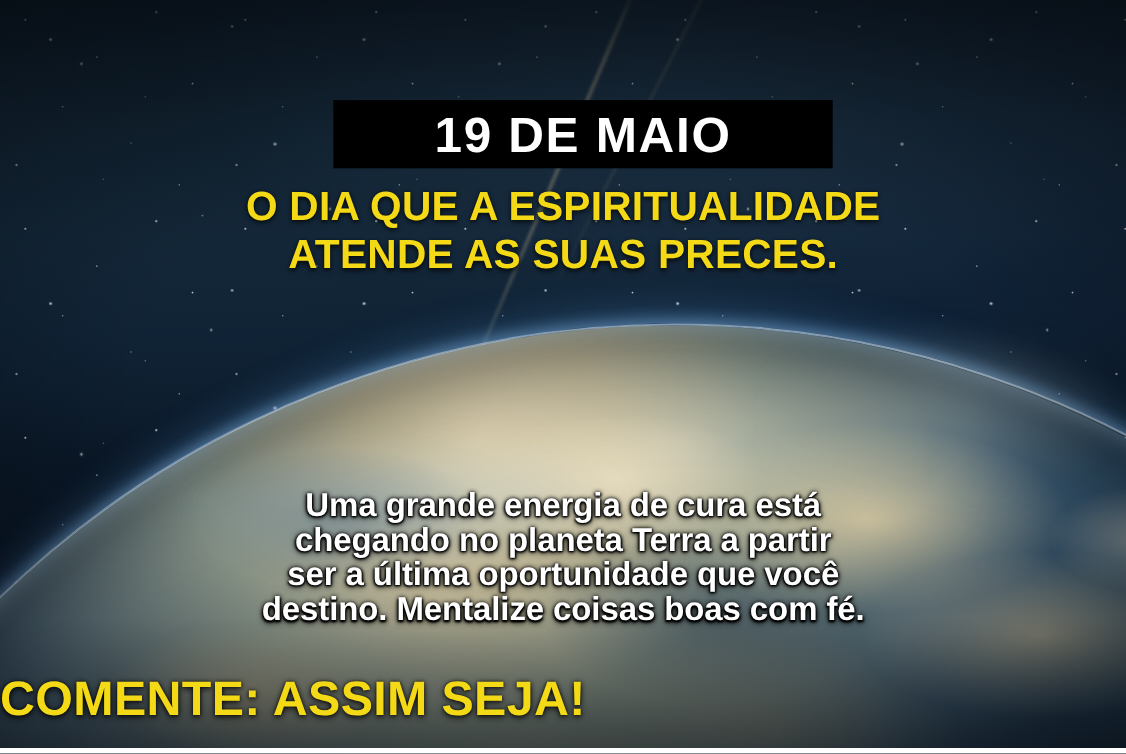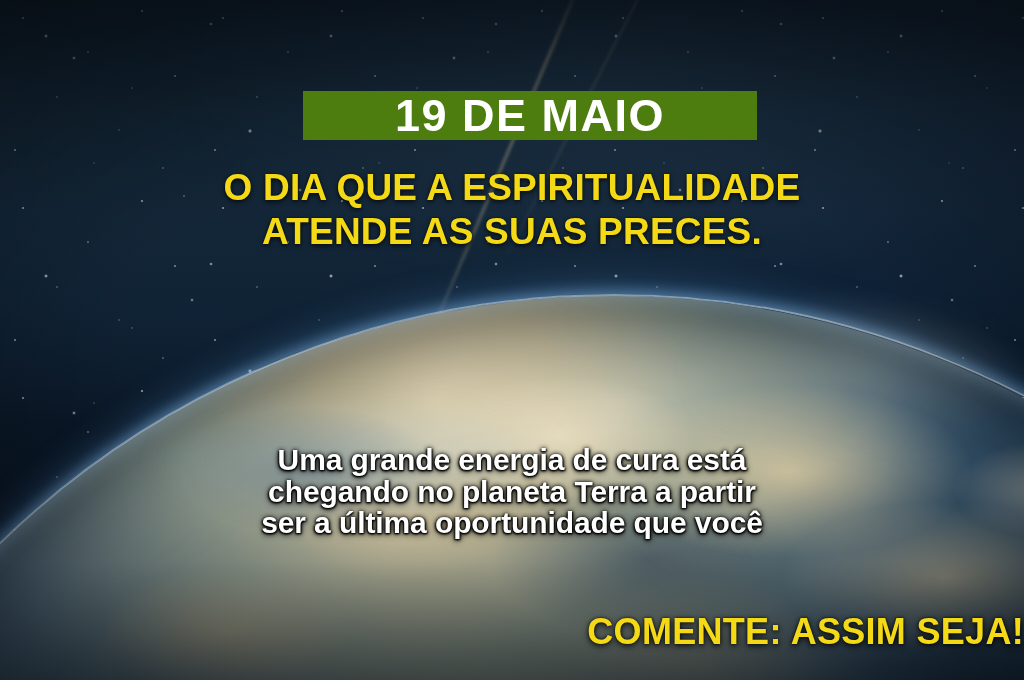--- a/index.html
+++ b/index.html
@@ -195,22 +195,22 @@
   .content {
     position: absolute;
     inset: 0;
   }
 
   .date-banner {
     position: absolute;
     left: 303px;
     top: 91px;
     width: 454px;
-    height: 49px;
-    background: #4d7c0f;
+    height: 62px;
+    background: #000000;
     display: flex;
     align-items: center;
     justify-content: center;
   }
   .date-banner .date-text {
     color: #ffffff;
     font-size: 45px;
     font-weight: 700;
     letter-spacing: 1.5px;
     line-height: 1;
@@ -252,23 +252,23 @@
       -1px 1px 2px rgba(0,0,0,.95);
     font-family: "Liberation Sans", sans-serif;
   }
   .body-copy .bc-line { display: block; }
 
   .cta {
     position: absolute;
     left: 0;
     right: 0;
     top: 614px;
-    text-align: right;
+    text-align: left;
     color: #f4da16;
-    font-size: 36px;
+    font-size: 44px;
     font-weight: 700;
     letter-spacing: .3px;
     line-height: 1;
     text-shadow: 0 2px 6px rgba(0,0,0,.85), 0 0 3px rgba(0,0,0,.7);
     font-family: "Liberation Sans", sans-serif;
   }
 
   .bottom-strip {
     position: absolute;
     left: 0;
@@ -308,20 +308,21 @@
 
     <div class="headline">
       <span class="hl-line">O DIA QUE A ESPIRITUALIDADE</span>
       <span class="hl-line">ATENDE AS SUAS PRECES.</span>
     </div>
 
     <div class="body-copy">
       <span class="bc-line">Uma grande energia de cura está</span>
       <span class="bc-line">chegando no planeta Terra a partir</span>
       <span class="bc-line">ser a última oportunidade que você</span>
+      <span class="bc-line">destino. Mentalize coisas boas com fé.</span>
     </div>
 
     <div class="cta">COMENTE: ASSIM SEJA!</div>
 
   </div>
 
   <div class="bottom-strip"></div>
 </div>
 
 </body></html>

